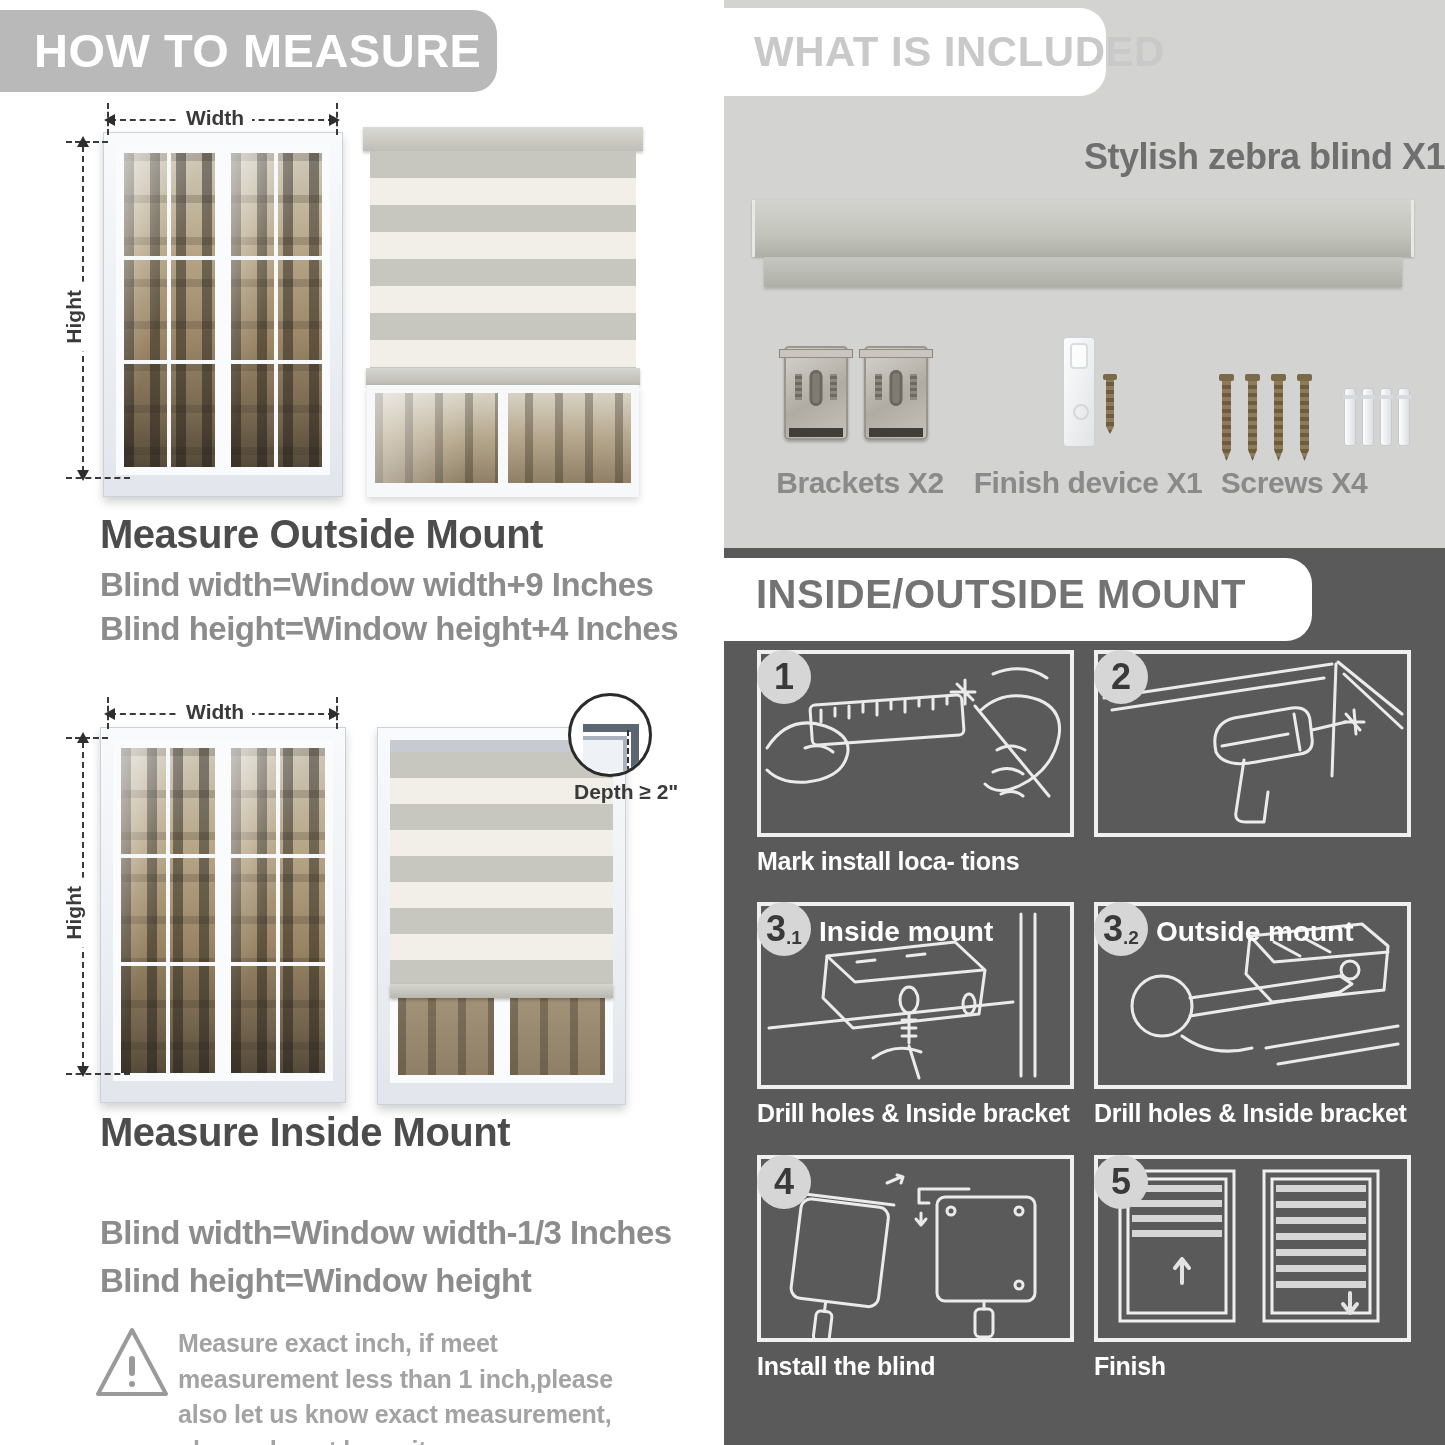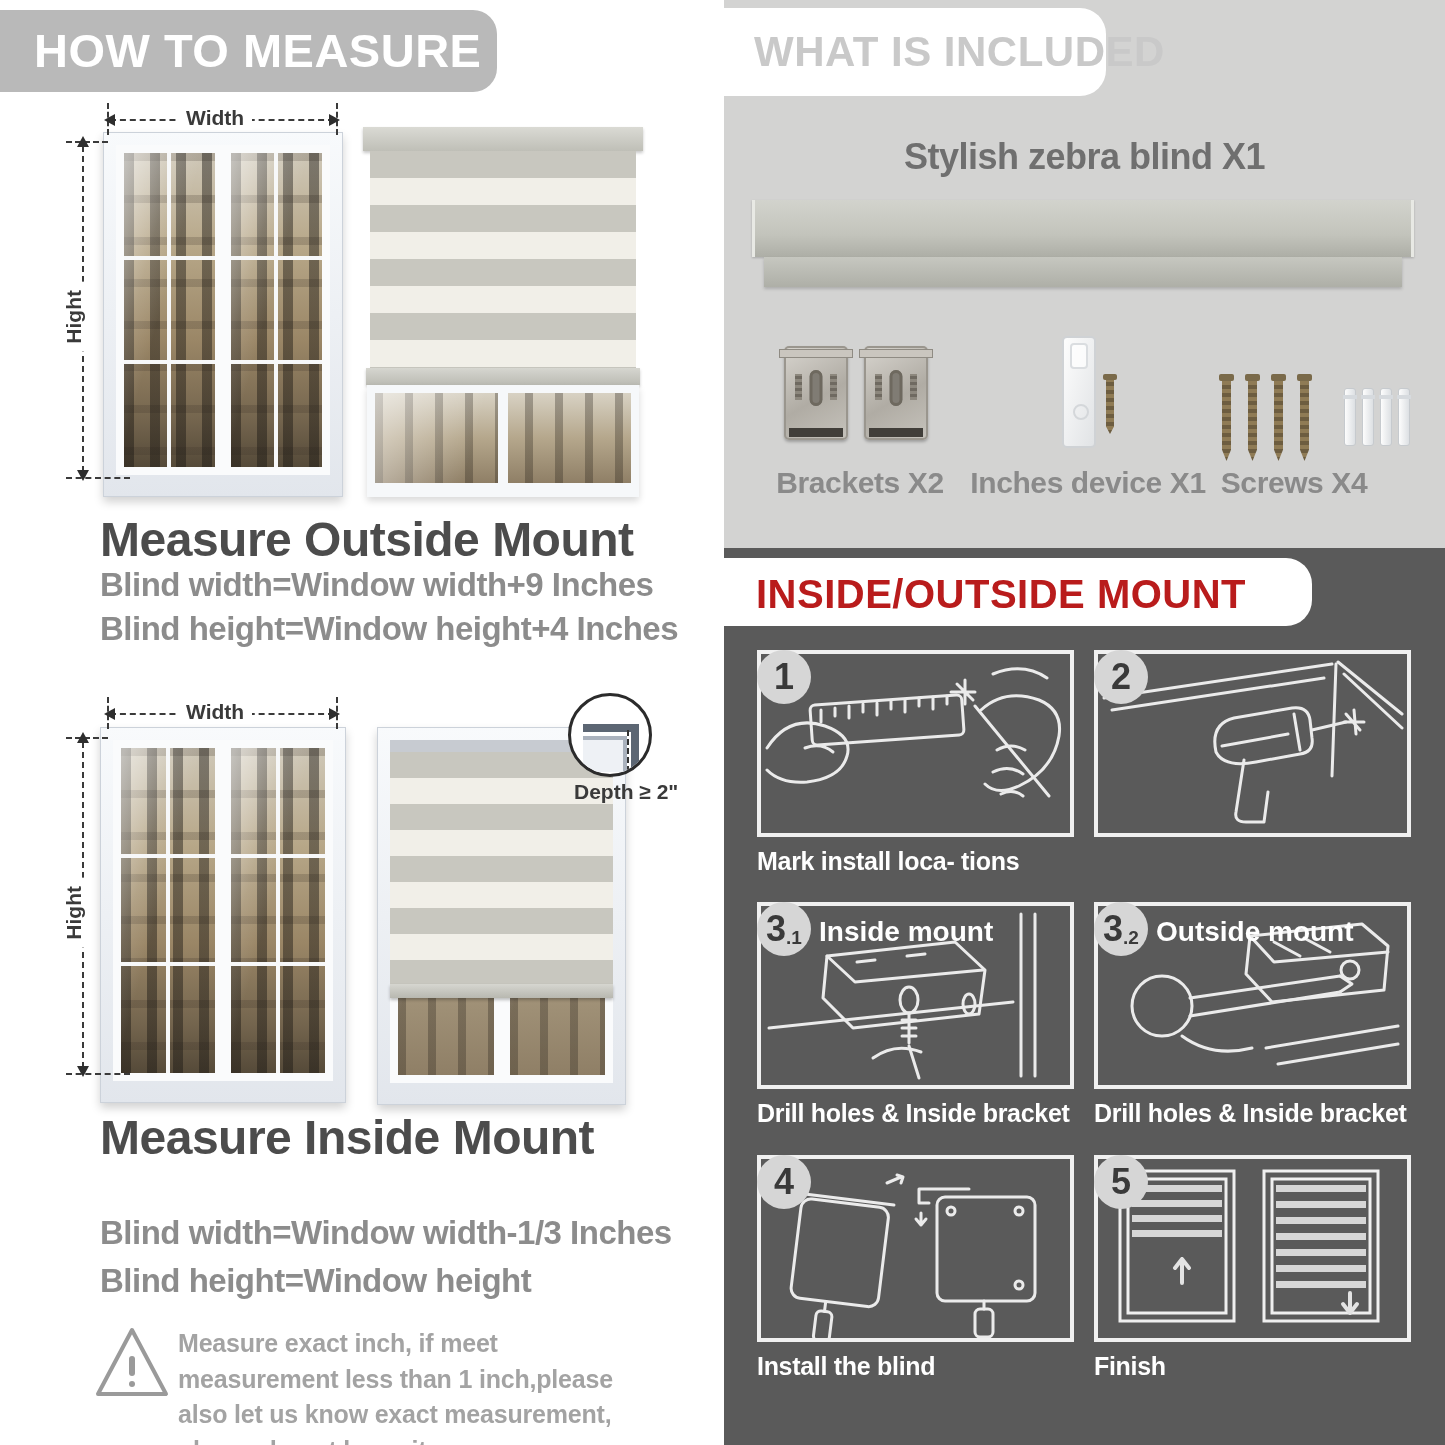--- a/index.html
+++ b/index.html
@@ -3,22 +3,22 @@
 <meta charset="utf-8">
 <style>
 *{box-sizing:border-box;margin:0;padding:0}
 body{margin:0;background:#fff}
 .canvas{position:relative;width:1445px;height:1445px;background:#fff;font-family:"Liberation Sans",sans-serif;overflow:hidden}
 
 
 .banner{position:absolute;font-weight:bold;letter-spacing:.5px;white-space:nowrap}
 .howto{left:0;top:10px;width:497px;height:82px;background:#b9b9b9;border-radius:0 24px 24px 0;color:#fff;font-size:47px;line-height:82px;padding-left:34px}
 .included{left:0;top:8px;width:382px;height:88px;background:#fff;border-radius:0 26px 26px 0;color:#c9c9c9;font-size:42px;line-height:88px;padding-left:30px}
-.mountb{left:0;top:10px;width:588px;height:68px;background:#fff;border-radius:0 26px 26px 0;color:#b91c1c;font-size:40px;line-height:72px;padding-left:32px}
-.heading{position:absolute;font-weight:bold;color:#4c4c4c;font-size:48px;letter-spacing:-.5px;white-space:nowrap}
+.mountb{left:0;top:10px;width:588px;height:83px;background:#fff;border-radius:0 26px 26px 0;color:#737373;font-size:40px;line-height:72px;padding-left:32px}
+.heading{position:absolute;font-weight:bold;color:#4c4c4c;font-size:40px;letter-spacing:-.5px;white-space:nowrap}
 .specline{position:absolute;font-weight:bold;color:#8c8c8c;font-size:33px;letter-spacing:-.5px;white-space:nowrap}
 
 
 .dashH{position:absolute;border-top:2px dashed #3a3a3a}
 .dashV{position:absolute;border-left:2px dashed #3a3a3a}
 .tri{position:absolute;width:0;height:0}
 .tri.l{border-top:6px solid transparent;border-bottom:6px solid transparent;border-right:11px solid #2e2e2e}
 .tri.r{border-top:6px solid transparent;border-bottom:6px solid transparent;border-left:11px solid #2e2e2e}
 .tri.u{border-left:6px solid transparent;border-right:6px solid transparent;border-bottom:11px solid #2e2e2e}
 .tri.d{border-left:6px solid transparent;border-right:6px solid transparent;border-top:11px solid #2e2e2e}
@@ -62,21 +62,21 @@
 .dc2{position:absolute;left:12px;top:40px;width:44px;height:36px;border-top:4px solid #aab2bd;border-right:4px solid #aab2bd;background:#eef1f5}
 .dc3{position:absolute;left:56px;top:34px;height:42px;border-left:2px dashed #333}
 
 
 .warnsvg{position:absolute;left:92px;top:1322px}
 .warntext{position:absolute;left:178px;top:1326px;width:452px;font-size:25px;font-weight:bold;color:#a3a3a3;line-height:1.42;letter-spacing:-.2px}
 
 
 .gray-panel{position:absolute;left:724px;top:0;width:721px;height:548px;background:#d3d3d2}
 .dark-panel{position:absolute;left:724px;top:548px;width:721px;height:897px;background:#5a5a5a}
-.product-label{position:absolute;left:0;right:0;top:136px;text-align:center;font-size:36px;font-weight:bold;color:#6f6f6f;letter-spacing:-.5px}
+.product-label{position:absolute;left:0;right:0;top:136px;text-align:right;font-size:36px;font-weight:bold;color:#6f6f6f;letter-spacing:-.5px}
 .headrail{position:absolute;left:28px;top:200px;width:662px;height:57px;background:linear-gradient(180deg,#d2d3cd 0%,#c3c4bc 60%,#adaea6 100%);box-shadow:inset 3px 0 0 #e8e9e4,inset -3px 0 0 #e8e9e4,0 1px 2px rgba(0,0,0,.2)}
 .headlip{position:absolute;left:40px;top:257px;width:638px;height:30px;background:linear-gradient(180deg,#c6c7c0,#aeafa7);box-shadow:0 2px 3px rgba(0,0,0,.18)}
 .part-label{position:absolute;top:466px;text-align:center;font-size:30px;font-weight:bold;color:#8a8a8a;letter-spacing:-.4px;white-space:nowrap}
 
 
 .bracket{position:absolute;width:64px;height:94px;border-radius:5px;background:linear-gradient(150deg,#d8d5cf,#b0aca4 55%,#c6c3bc);box-shadow:inset 0 0 0 2px #9a968e,0 2px 3px rgba(0,0,0,.25)}
 .bracket i{display:block;position:absolute}
 .bracket .flange{left:-5px;right:-5px;top:3px;height:9px;background:#cac6bf;border:1px solid #8f8b83}
 .bracket .slot{left:50%;top:24px;transform:translateX(-50%);width:13px;height:36px;background:#807c74;border-radius:7px;box-shadow:inset 0 0 0 3px #6e695f}
 .bracket .foot{left:5px;right:5px;bottom:3px;height:9px;background:#413e39}
@@ -236,21 +236,21 @@
     <div class="shead" style="left:547px;top:374px;width:15px;height:7px"></div>
     <div class="screw" style="left:550px;top:381px;height:80px"></div>
     <div class="shead" style="left:573px;top:374px;width:15px;height:7px"></div>
     <div class="screw" style="left:576px;top:381px;height:80px"></div>
     <div class="anchor" style="left:620px"></div>
     <div class="anchor" style="left:638px"></div>
     <div class="anchor" style="left:656px"></div>
     <div class="anchor" style="left:674px"></div>
 
     <div class="part-label" style="left:36px;width:200px">Brackets X2</div>
-    <div class="part-label" style="left:244px;width:240px">Inches device X1</div>
+    <div class="part-label" style="left:244px;width:240px">Finish device X1</div>
     <div class="part-label" style="left:470px;width:200px">Screws X4</div>
   </div>
 
   <div class="dark-panel">
     <div class="banner mountb"><span>INSIDE/OUTSIDE MOUNT</span></div>
 
     <div class="tile" style="left:33px;top:102px">
       <svg viewBox="0 0 309 179">
         <g stroke="#ebebeb" stroke-width="3" fill="none" stroke-linecap="round" stroke-linejoin="round">
           <rect x="50" y="46" width="152" height="40" rx="5" transform="rotate(-4 126 66)"></rect>

